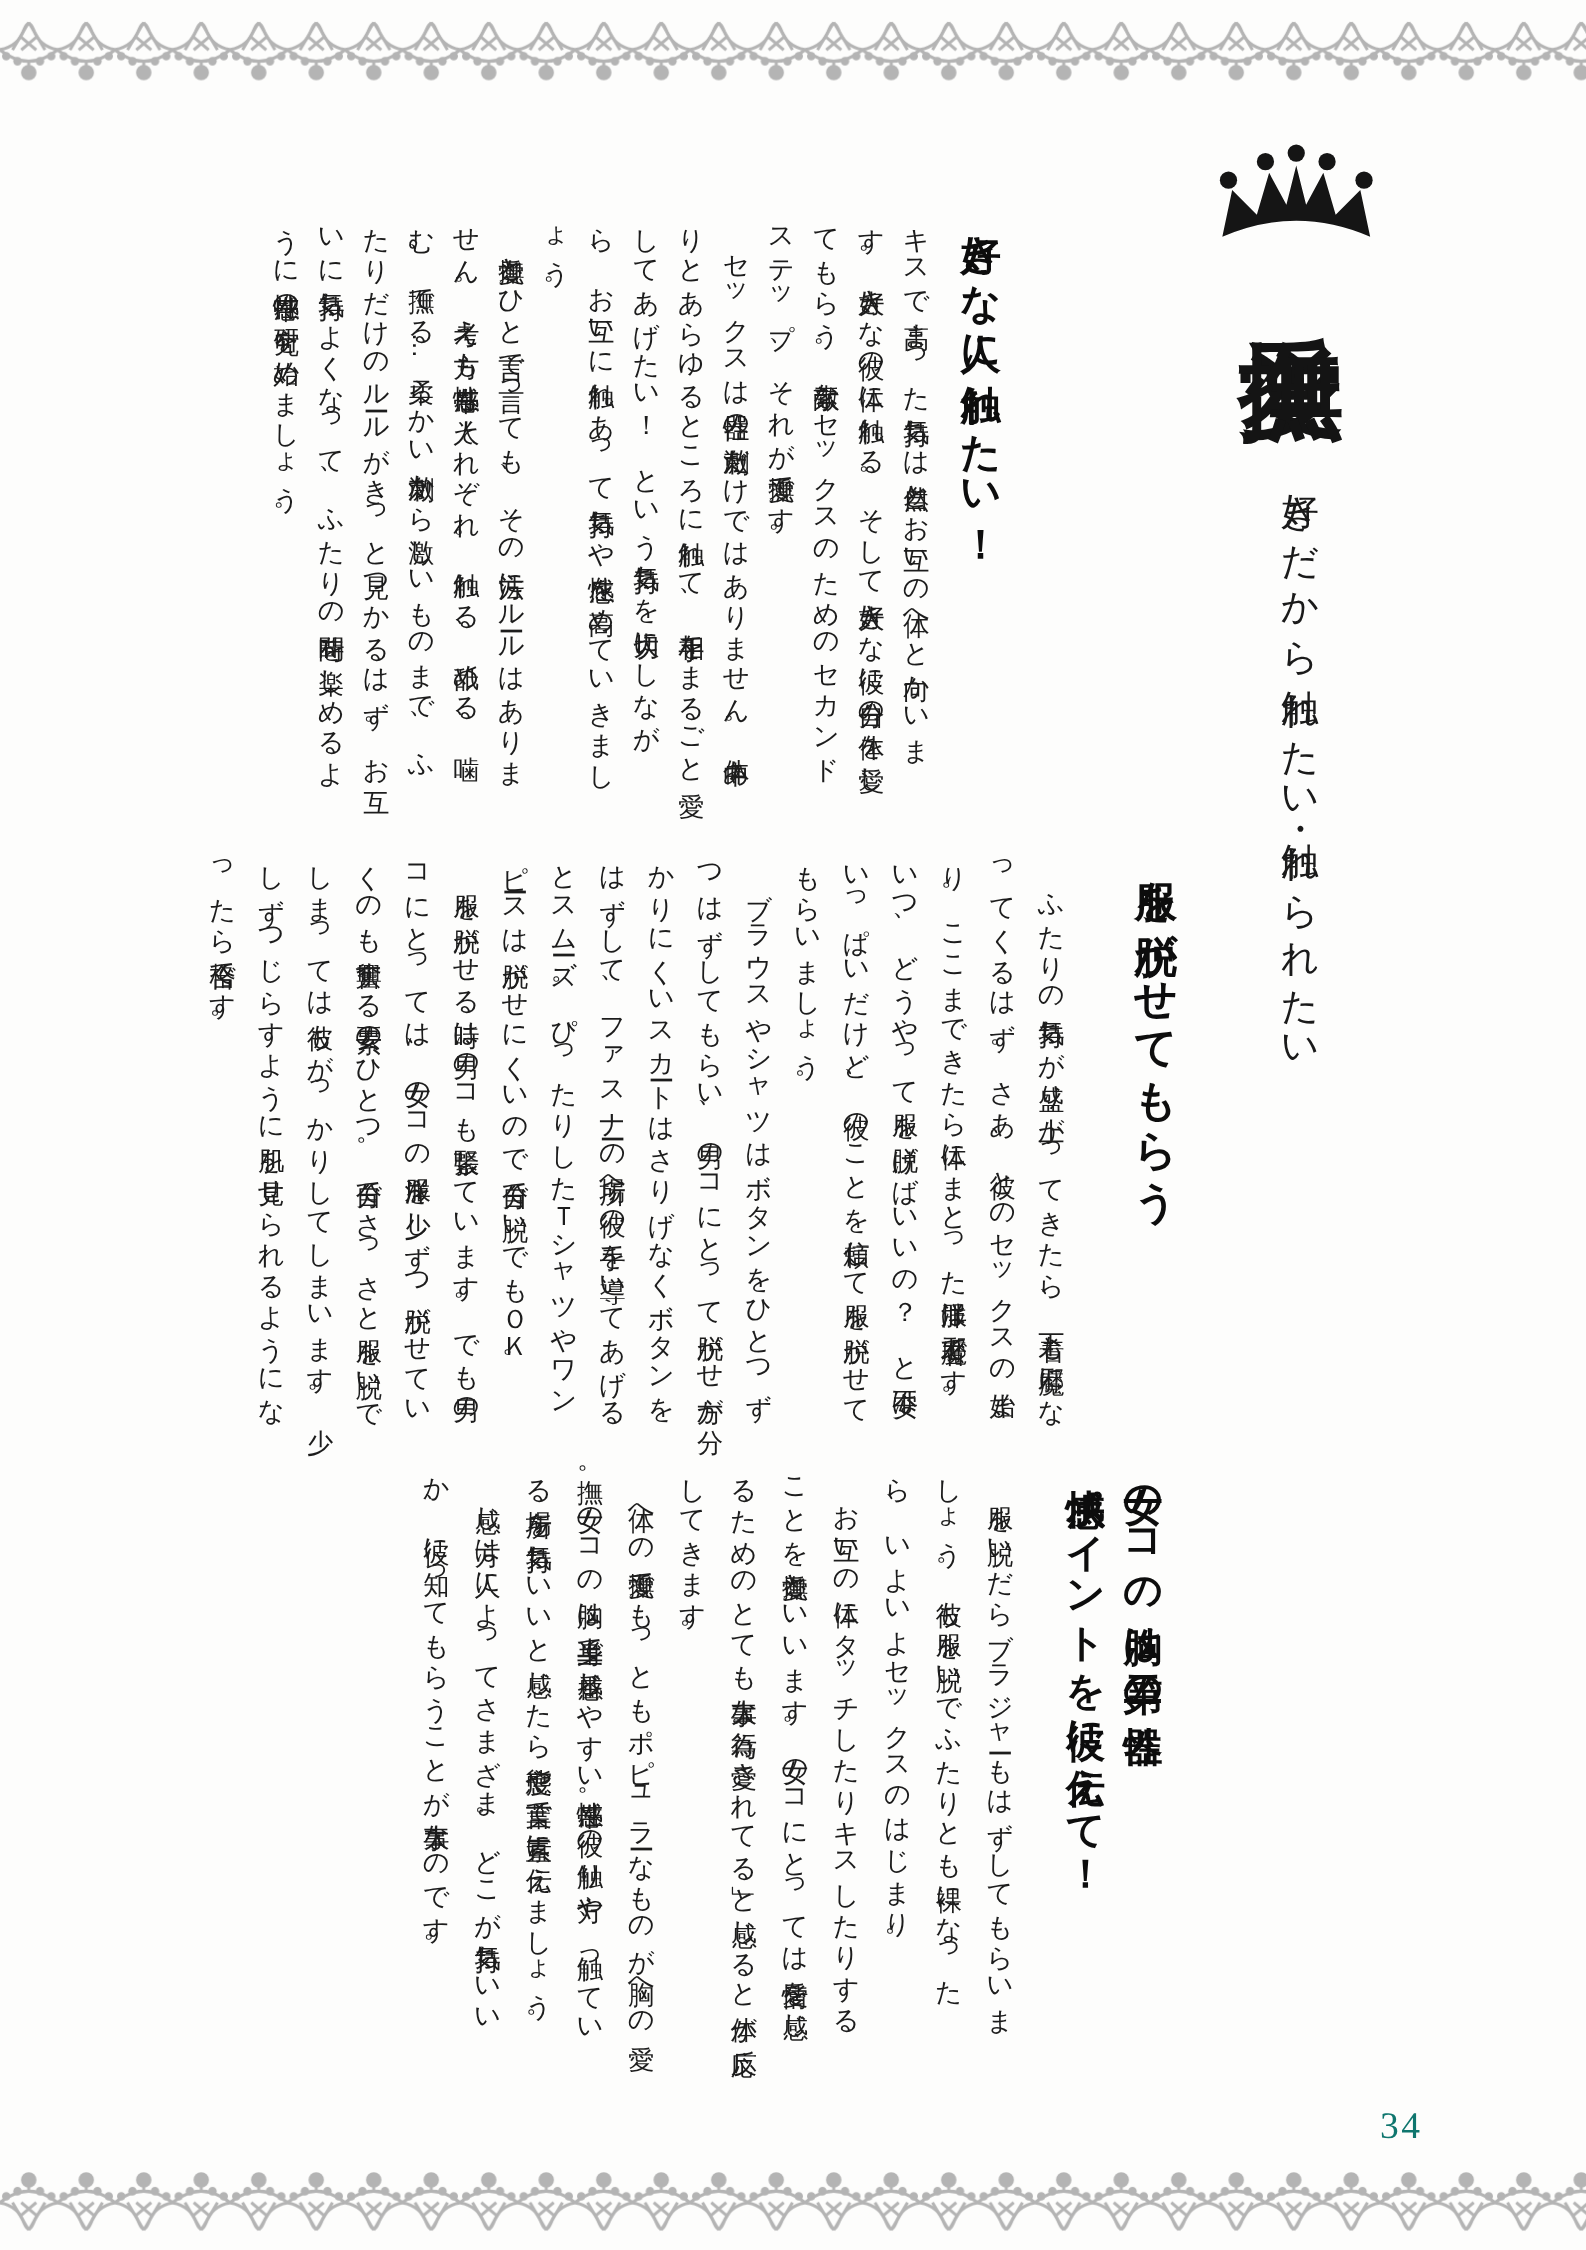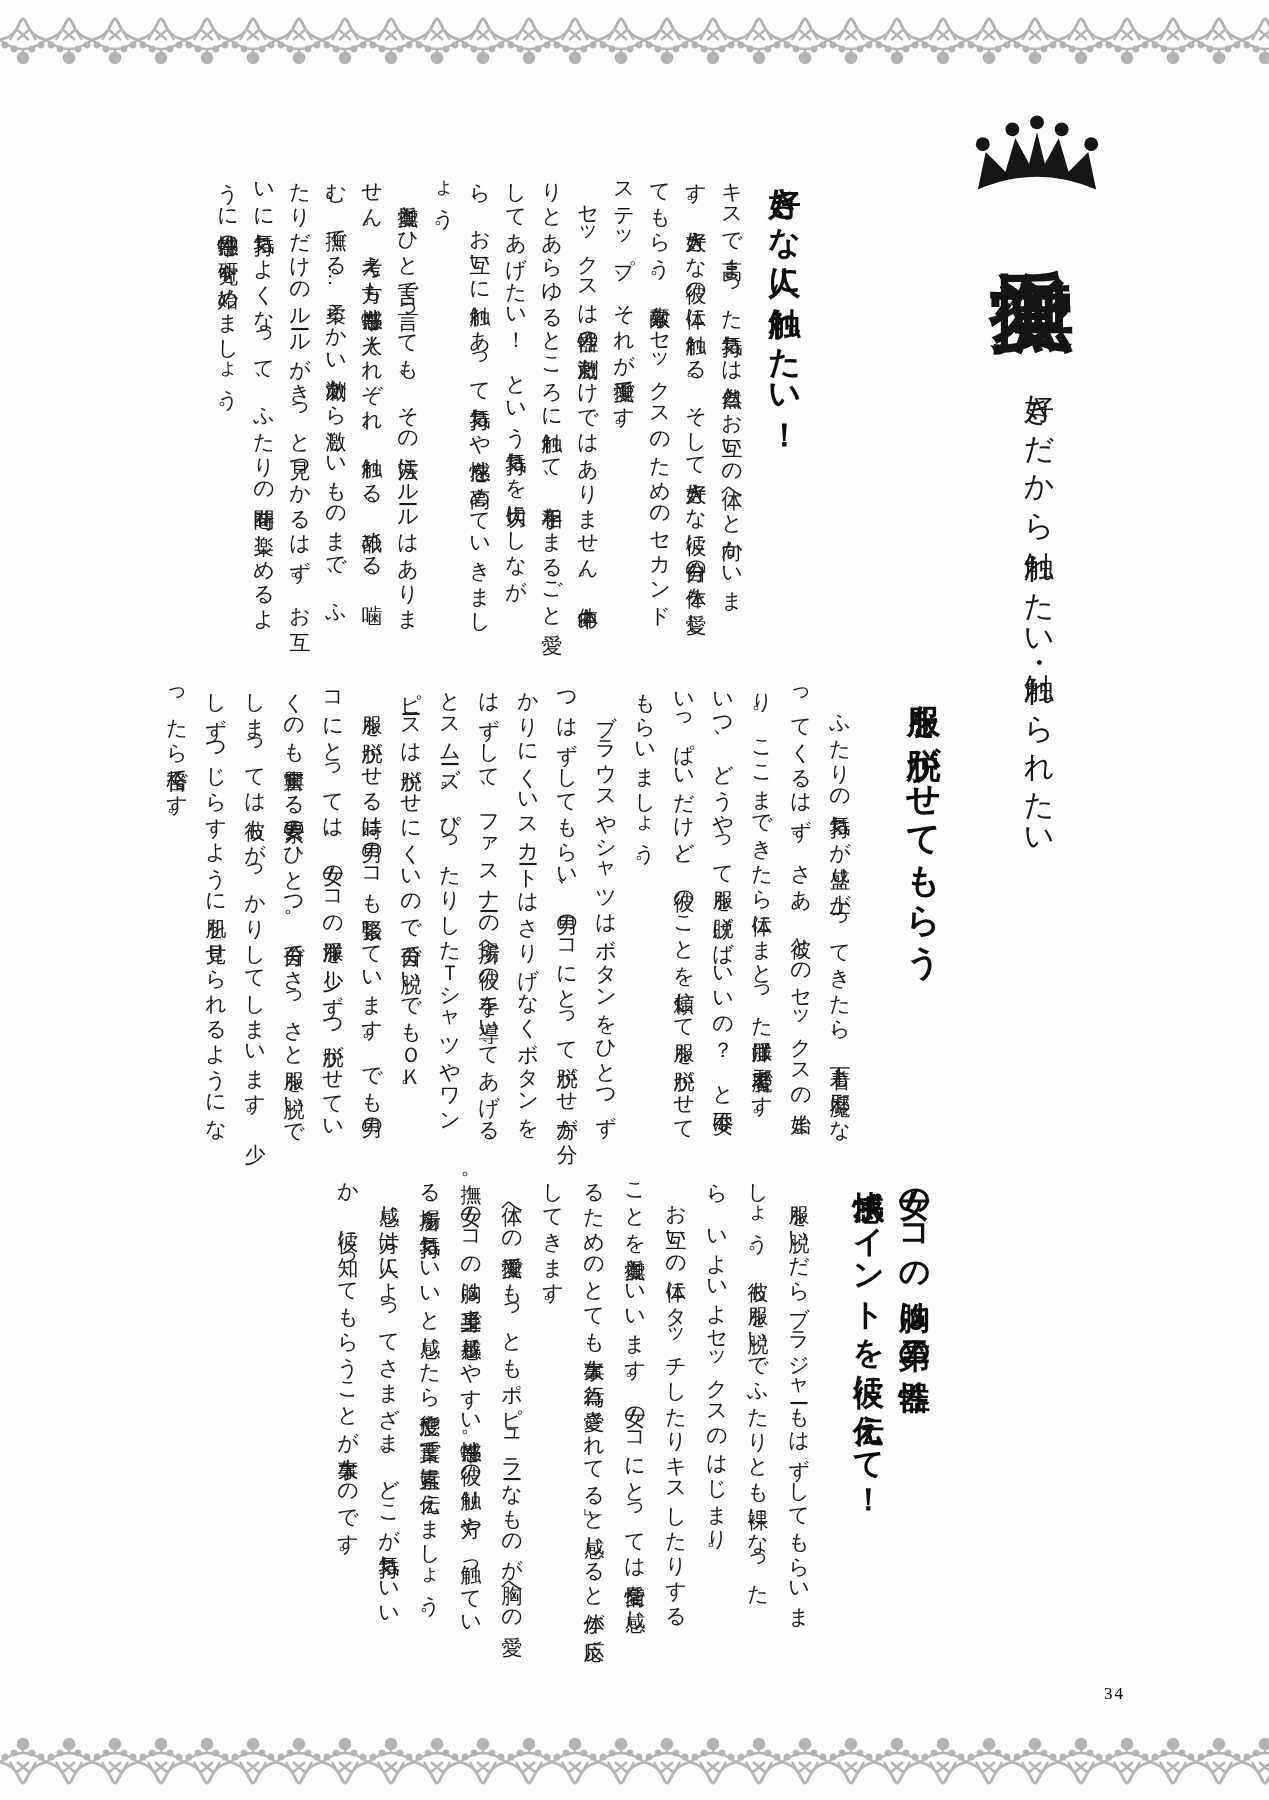--- a/index.html
+++ b/index.html
@@ -39,21 +39,21 @@
     font-size:21px;letter-spacing:1px;height:462px;
     color:#1c1c1c;
   }
   #body1{right:519px;top:168px;line-height:36px;}
   #body2{right:409px;top:678px;line-height:39px;}
   #body3{right:449px;top:1168px;line-height:41px;}
   .crown{position:absolute;left:968px;top:114px;width:138px;height:80px;}
   .page-number{
     position:absolute;left:1104px;top:1684px;
     font-family:"Liberation Serif","DejaVu Serif",serif;
-    font-size:17px;color:#000000;letter-spacing:2px;
+    font-size:30px;color:#0f766e;letter-spacing:2px;
   }
 </style>
 </head>
 <body>
 
 <div id="page">
 
   <svg class="lace top" viewBox="0 0 1269 58" preserveAspectRatio="none" aria-hidden="true">
     <defs>
       <pattern id="laceTile" width="46" height="58" patternUnits="userSpaceOnUse">

